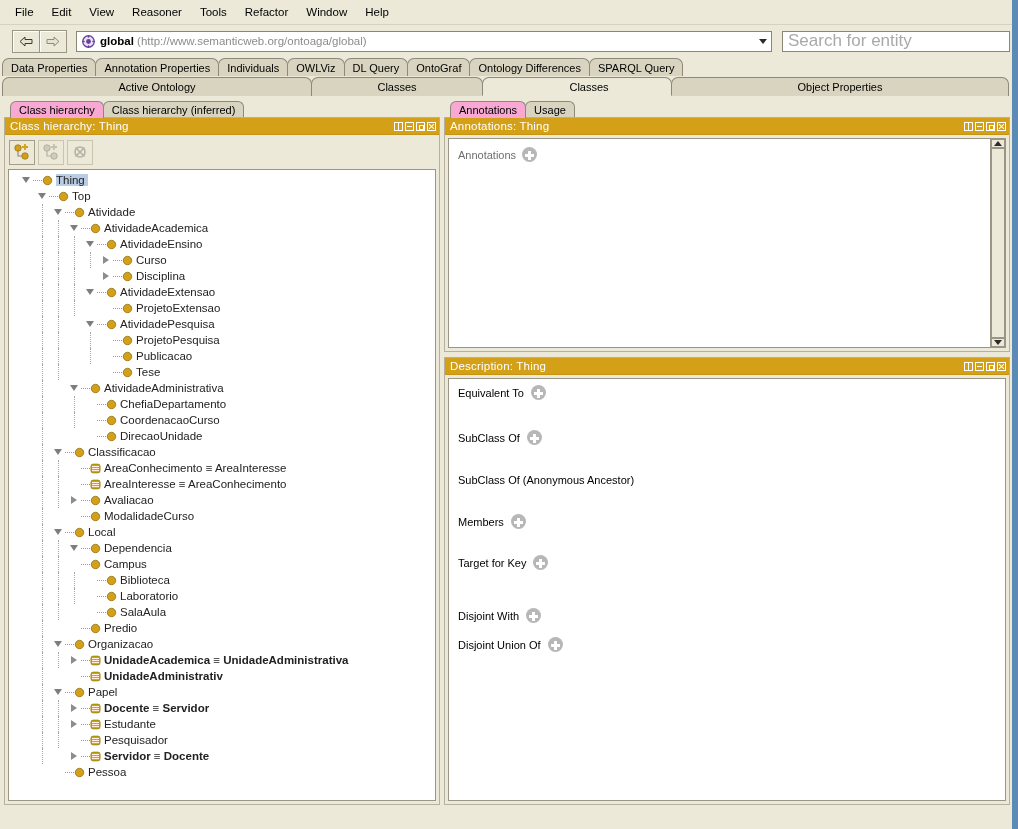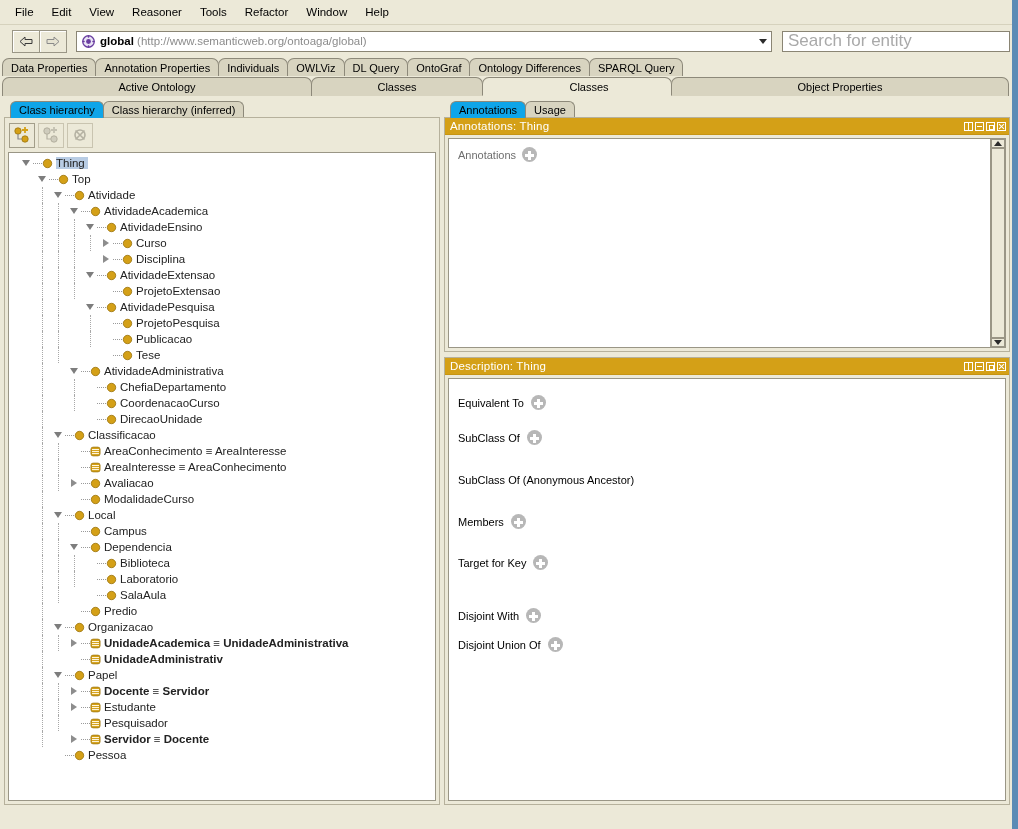--- a/index.html
+++ b/index.html
@@ -48,21 +48,21 @@
   .underline{height:1px;background:#8d897a;margin-top:-1px;}
 
   
   .main{display:flex;height:713px;padding:4px 2px 4px 4px;box-sizing:border-box;gap:4px;}
   .col-left{width:436px;display:flex;flex-direction:column;}
   .col-right{flex:1;display:flex;flex-direction:column;gap:5px;margin-right:6px;}
 
   
   .viewtabs{display:flex;align-items:flex-end;height:18px;padding-left:6px;}
   .vtab{height:17px;line-height:17px;padding:0 8px;font-size:11px;background:#d8d4c0;border:1px solid #8d897a;border-bottom:none;border-radius:6px 6px 0 0;margin-right:-1px;box-sizing:border-box;}
-  .vtab.sel{background:#0ea5e9;border-bottom-color:#ece9d8;z-index:2;position:relative;}
+  .vtab.sel{background:#f9a8d4;border-bottom-color:#ece9d8;z-index:2;position:relative;}
 
   
   .panel{border:1px solid #b6b19c;background:#ece9d8;display:flex;flex-direction:column;box-sizing:border-box;}
   .panel-hdr{
     height:16px;background:#d4a017;color:#fff;display:flex;align-items:center;
     justify-content:space-between;padding:0 3px 0 5px;font-size:11.5px;
     border-bottom:1px solid #c69412;
   }
   .panel-hdr .ttl{letter-spacing:0.2px;}
   .hdr-ico{display:flex;gap:2px;align-items:center;}
@@ -186,20 +186,29 @@
   <div class="underline"></div>
 
   <div class="main">
 
     <div class="col-left">
       <div class="viewtabs" id="left-view-tabs">
           <div class="vtab sel">Class hierarchy</div>
           <div class="vtab">Class hierarchy (inferred)</div>
         </div>
       <div class="panel" style="flex:1;margin-top:-1px;">
+        <div class="panel-hdr">
+          <span class="ttl">Class hierarchy: Thing</span>
+          <span class="hdr-ico">
+            <i class="split"></i>
+            <i class="min"></i>
+            <i class="max"></i>
+            <i class="cls"></i>
+          </span>
+        </div>
         <div class="treetools">
           <div class="tbtn on">
             <svg width="18" height="18" viewBox="0 0 18 18">
               <circle cx="5" cy="5" r="3.2" fill="#d4a017" stroke="#9b7410" stroke-width="0.8"></circle>
               <circle cx="12" cy="13" r="3.2" fill="#d4a017" stroke="#9b7410" stroke-width="0.8"></circle>
               <path d="M5 8 L5 13 L9 13" stroke="#8a8a8a" stroke-width="1.2" fill="none"></path>
               <path d="M12 1 L12 7 M9 4 L15 4" stroke="#d4a017" stroke-width="1.8"></path>
             </svg>
           </div>
           <div class="tbtn">
@@ -521,40 +530,40 @@
                 <svg class="cicon" viewBox="0 0 12 12">
                   <circle cx="6" cy="6" r="4.6" fill="#d4a017" stroke="#9b7410" stroke-width="0.9"></circle>
                 </svg>
                 <span class="lbl">Local</span>
               </div>
               <div class="trow">
                 <div class="ind" style="width: 58px;">
                   <span class="vline" style="left: 33px;"></span>
                   <span class="vline" style="left: 49px;"></span>
                 </div>
+                <div class="tog">
+                  <span class="tri-d"></span>
+                </div>
+                <div class="dash"></div>
+                <svg class="cicon" viewBox="0 0 12 12">
+                  <circle cx="6" cy="6" r="4.6" fill="#d4a017" stroke="#9b7410" stroke-width="0.9"></circle>
+                </svg>
+                <span class="lbl">Dependencia</span>
+              </div>
+              <div class="trow">
+                <div class="ind" style="width: 58px;">
+                  <span class="vline" style="left: 33px;"></span>
+                  <span class="vline" style="left: 49px;"></span>
+                </div>
                 <div class="tog"></div>
                 <div class="dash"></div>
                 <svg class="cicon" viewBox="0 0 12 12">
                   <circle cx="6" cy="6" r="4.6" fill="#d4a017" stroke="#9b7410" stroke-width="0.9"></circle>
                 </svg>
                 <span class="lbl">Campus</span>
-              </div>
-              <div class="trow">
-                <div class="ind" style="width: 58px;">
-                  <span class="vline" style="left: 33px;"></span>
-                  <span class="vline" style="left: 49px;"></span>
-                </div>
-                <div class="tog">
-                  <span class="tri-d"></span>
-                </div>
-                <div class="dash"></div>
-                <svg class="cicon" viewBox="0 0 12 12">
-                  <circle cx="6" cy="6" r="4.6" fill="#d4a017" stroke="#9b7410" stroke-width="0.9"></circle>
-                </svg>
-                <span class="lbl">Dependencia</span>
               </div>
               <div class="trow">
                 <div class="ind" style="width: 74px;">
                   <span class="vline" style="left: 33px;"></span>
                   <span class="vline" style="left: 49px;"></span>
                   <span class="vline" style="left: 65px;"></span>
                 </div>
                 <div class="tog"></div>
                 <div class="dash"></div>
                 <svg class="cicon" viewBox="0 0 12 12">
@@ -778,21 +787,21 @@
           <span class="ttl">Description: Thing</span>
           <span class="hdr-ico">
             <i class="split"></i>
             <i class="min"></i>
             <i class="max"></i>
             <i class="cls"></i>
           </span>
         </div>
         <div class="whitebox">
           <div class="desc-body" id="desc-fields">
-              <div class="desc-field" style="position: absolute; top: 16px;">
+              <div class="desc-field" style="position: absolute; top: 6px;">
                 <span class="flabel">Equivalent To</span>
                 <span class="plusico"></span>
               </div>
               <div class="desc-field" style="position: absolute; top: 51px;">
                 <span class="flabel">SubClass Of</span>
                 <span class="plusico"></span>
               </div>
               <div class="desc-field" style="position: absolute; top: 95px;">
                 <span class="flabel">SubClass Of (Anonymous Ancestor)</span>
               </div>

